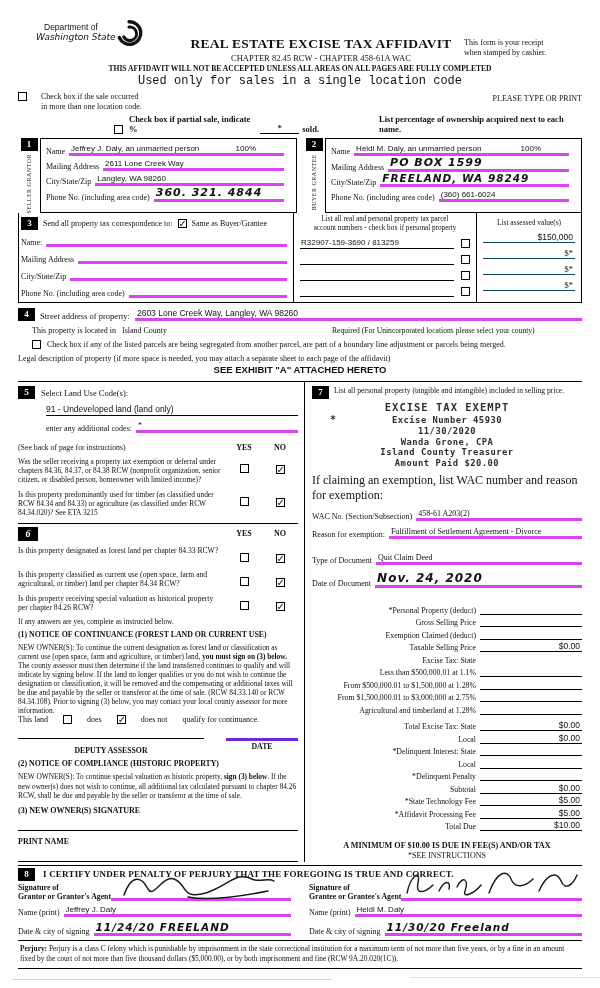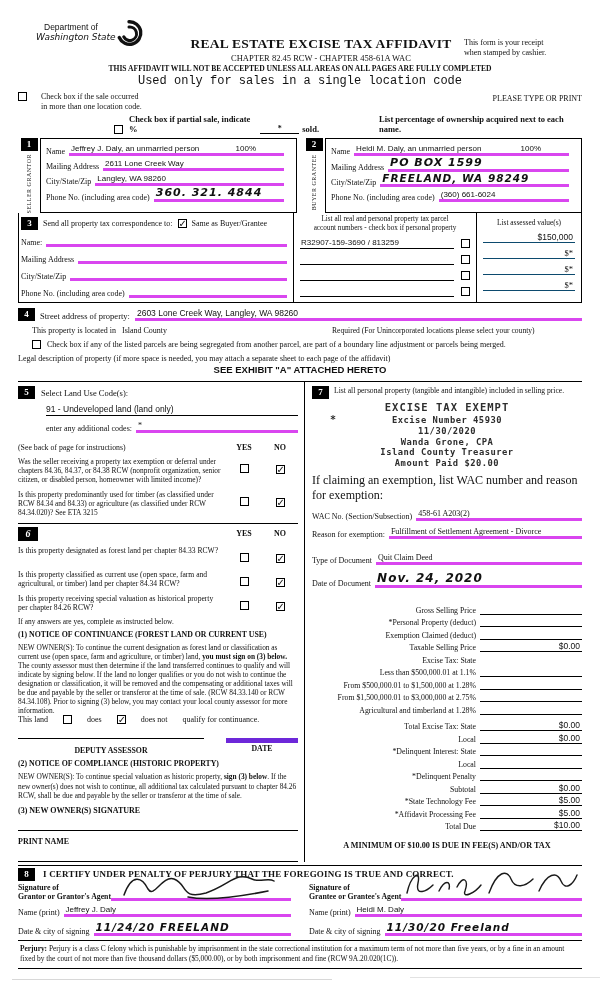--- a/index.html
+++ b/index.html
@@ -90,21 +90,21 @@
   .qrow { display:flex; margin-top:5px; }
   .qtext { flex:1; font-size:7.4px; line-height:1.22; padding-right:2px; }
   .qcb { width:36px; text-align:center; flex:none; padding-top:1px; }
   .s6-hdr { display:flex; align-items:center; margin-top:6px; border-top:1px solid #000; padding-top:3px; }
   .s6-hdr .badge { font-size:10px; height:14px; line-height:14px; min-width:20px; font-style:italic; }
   .para { font-size:7.35px; line-height:1.24; margin-top:4px; text-align:left; }
   .ptitle { font-size:7.8px; font-weight:bold; margin-top:4px; }
   .thisland { display:flex; align-items:center; gap:15px; font-size:8px; margin-top:0; }
   .dep-row { display:flex; gap:22px; margin-top:14px; }
   .dep { flex:1; border-top:1px solid #000; text-align:center; font-size:7.8px; font-weight:bold; padding-top:7px; }
-  .datecol { width:72px; flex:none; border-top:5px solid #6d28d9; text-align:center; font-size:7.8px; font-weight:bold; padding-top:1px; }
+  .datecol { width:72px; flex:none; border-top:3px solid #6d28d9; text-align:center; font-size:7.8px; font-weight:bold; padding-top:1px; }
   .ctrbold { font-weight:bold; font-size:8px; margin-top:6px; }
   .sigline { border-bottom:1px solid #000; height:16px; }
 
   
   .s7-hdr { display:flex; gap:5px; font-size:7.6px; align-items:flex-start; line-height:1.2; }
   .stamp { text-align:center; margin:2px 0 3px 0; position:relative; line-height:1.25; }
   .stamp .l1 { font-size:10.5px; letter-spacing:1px; }
   .stamp .ln { font-size:8.8px; letter-spacing:0.5px; }
   .stamp-star { position:absolute; left:18px; top:13px; font-size:10px; }
   .s7note { font-size:12px; margin-top:4px; }
@@ -466,25 +466,25 @@
         </div>
       <div class="s7frow">
           <span class="flabel">Date of Document</span>
         <span class="fline">
             <span class="fval hand" style="font-size:12px;">Nov. 24, 2020</span>
           </span>
         </div>
 
       <div class="taxtbl">
         <div class="trow">
+            <span class="tlabel">*Personal Property (deduct)</span>
+            <span class="tline typed"></span>
+          </div>
+        <div class="trow">
             <span class="tlabel">Gross Selling Price</span>
-            <span class="tline typed"></span>
-          </div>
-        <div class="trow">
-            <span class="tlabel">*Personal Property (deduct)</span>
             <span class="tline typed"></span>
           </div>
         <div class="trow">
             <span class="tlabel">Exemption Claimed (deduct)</span>
             <span class="tline typed"></span>
           </div>
         <div class="trow">
             <span class="tlabel">Taxable Selling Price</span>
             <span class="tline typed">$0.00</span>
           </div>
@@ -541,20 +541,21 @@
             <span class="tlabel">*Affidavit Processing Fee</span>
             <span class="tline typed">$5.00</span>
           </div>
         <div class="trow">
             <span class="tlabel">Total Due</span>
             <span class="tline typed">$10.00</span>
           </div>
       </div>
 
       <div class="minnote">A MINIMUM OF $10.00 IS DUE IN FEE(S) AND/OR TAX</div>
+      <div class="seeins">*SEE INSTRUCTIONS</div>
     </div>
   </div>
 
   <div class="s8">
     <div class="s8-hdr">
       <span class="badge">8</span>
       <span class="s8-title">I CERTIFY UNDER PENALTY OF PERJURY THAT THE FOREGOING IS TRUE AND CORRECT.</span>
     </div>
     <div class="s8-cols">
       <div class="s8-col">

